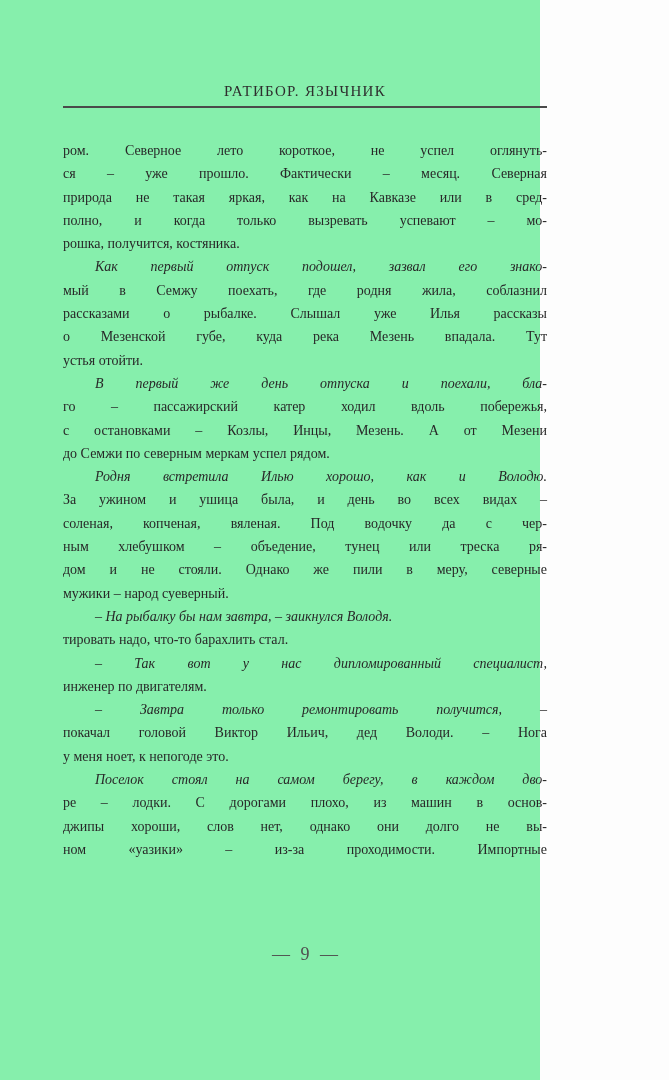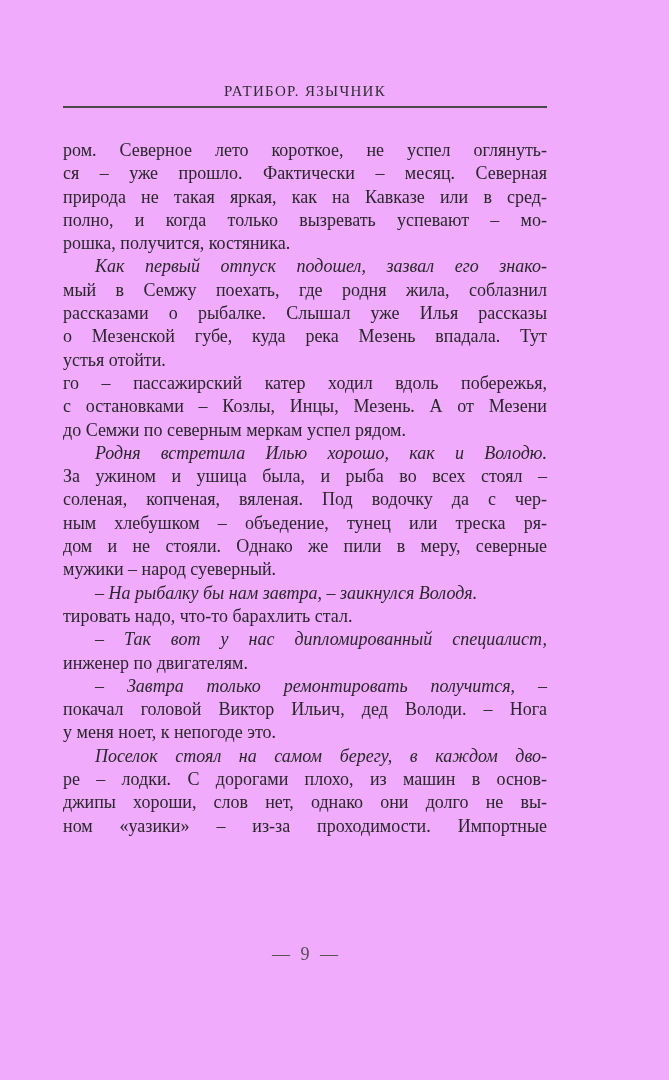--- a/index.html
+++ b/index.html
@@ -6,23 +6,23 @@
     margin: 0;
     padding: 0;
     width: 669px;
     height: 1080px;
     overflow: hidden;
     background: #fdfdfd;
     font-family: "Liberation Serif", "DejaVu Serif", serif;
   }
   .page {
     position: relative;
-    width: 669px;
+    width: 540px;
     height: 1080px;
-    background: #f0abfc;
+    background: #86efac;
     color: #282828;
   }
   .running-header {
     position: absolute;
     left: 63px;
     top: 83px;
     width: 484px;
     text-align: center;
     font-size: 15px;
     letter-spacing: 1.3px;
@@ -35,21 +35,21 @@
     top: 106px;
     width: 484px;
     height: 2px;
     background: #4a4a4a;
   }
   .text-block {
     position: absolute;
     left: 63px;
     top: 139px;
     width: 484px;
-    font-size: 18px;
+    font-size: 14px;
     line-height: 23.3px;
     color: #282828;
   }
   .ln {
     text-align: justify;
     text-align-last: justify;
   }
   .ln.last {
     text-align-last: left;
   }
@@ -78,25 +78,26 @@
       <div class="ln">ром. Северное лето короткое, не успел оглянуть-</div>
       <div class="ln">ся – уже прошло. Фактически – месяц. Северная</div>
       <div class="ln">природа не такая яркая, как на Кавказе или в сред-</div>
       <div class="ln">полно, и когда только вызревать успевают – мо-</div>
       <div class="ln last">рошка, получится, костяника.</div>
       <div class="ln ind">Как первый отпуск подошел, зазвал его знако-</div>
       <div class="ln">мый в Семжу поехать, где родня жила, соблазнил</div>
       <div class="ln">рассказами о рыбалке. Слышал уже Илья рассказы</div>
       <div class="ln">о Мезенской губе, куда река Мезень впадала. Тут</div>
       <div class="ln last">устья отойти.</div>
+      <div class="ln ind">В первый же день отпуска и поехали, бла-</div>
       <div class="ln">го – пассажирский катер ходил вдоль побережья,</div>
       <div class="ln">с остановками – Козлы, Инцы, Мезень. А от Мезени</div>
       <div class="ln last">до Семжи по северным меркам успел рядом.</div>
       <div class="ln ind">Родня встретила Илью хорошо, как и Володю.</div>
-      <div class="ln">За ужином и ушица была, и рыба во всех стоял –</div>
+      <div class="ln">За ужином и ушица была, и день во всех видах –</div>
       <div class="ln">соленая, копченая, вяленая. Под водочку да с чер-</div>
       <div class="ln">ным хлебушком – объедение, тунец или треска ря-</div>
       <div class="ln">дом и не стояли. Однако же пили в меру, северные</div>
       <div class="ln last">мужики – народ суеверный.</div>
       <div class="ln last ind">– На рыбалку бы нам завтра, – заикнулся Володя.</div>
       <div class="ln last">тировать надо, что-то барахлить стал.</div>
       <div class="ln ind">– Так вот у нас дипломированный специалист,</div>
       <div class="ln last">инженер по двигателям.</div>
       <div class="ln ind">– Завтра только ремонтировать получится, –</div>
       <div class="ln">покачал головой Виктор Ильич, дед Володи. – Нога</div>

